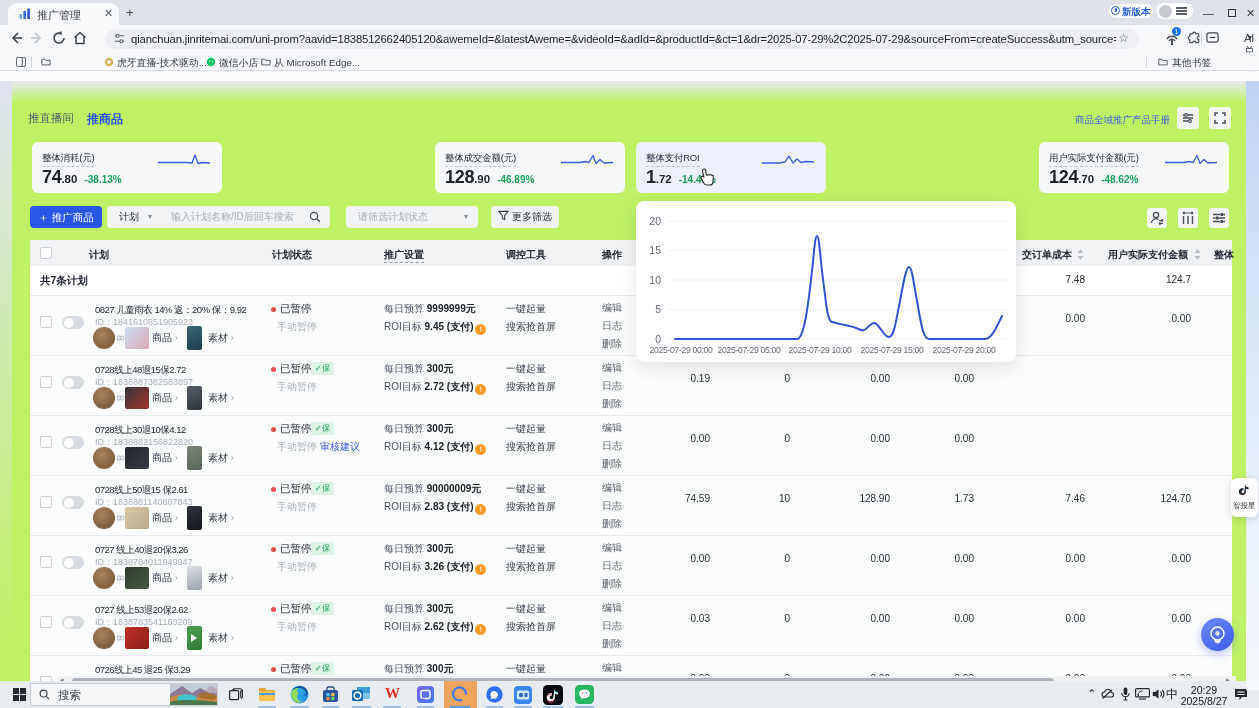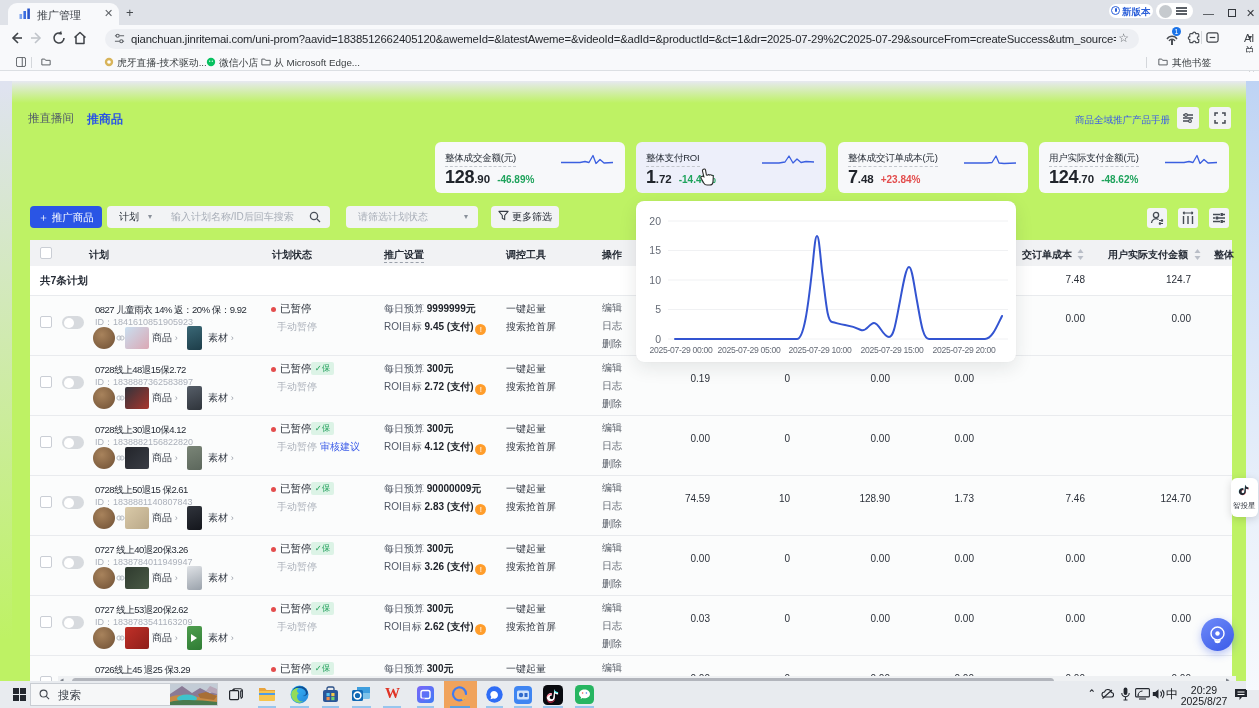--- a/index.html
+++ b/index.html
@@ -185,43 +185,43 @@
 <span class="abs manual">商品全域推广产品手册</span>
 <div class="abs hicon" style="left:1177px;"><svg width="22" height="22" viewBox="0 0 22 22">
         <path d="M6 8 h10 M6 11 h10 M6 14 h7" stroke="#454b54" stroke-width="1.4"></path>
         <circle cx="9" cy="8" r="1.4" fill="#f2f3f5" stroke="#454b54" stroke-width="1.1"></circle>
         <circle cx="13" cy="14" r="1.4" fill="#f2f3f5" stroke="#454b54" stroke-width="1.1"></circle>
       </svg></div>
 <div class="abs hicon" style="left:1209px;"><svg width="22" height="22" viewBox="0 0 22 22">
         <path d="M6 9 V6 H9 M13 6 H16 V9 M16 13 V16 H13 M9 16 H6 V13" stroke="#454b54" stroke-width="1.5" fill="none"></path>
       </svg></div>
 
+<div class="abs card" style="left:32px;">
+      <span class="t">整体消耗(元)</span>
+<svg class="spark" width="54" height="16" viewBox="0 0 54 16">
+        <path d="M1 10.5 H30 L35 11 L38 3 L41 11.5 L45 10.5 L53 11" stroke="#3b5fe0" stroke-width="1.3" fill="none" stroke-linejoin="round"></path>
+      </svg>
+<div class="v">74<small>.80</small><span class="pct">-38.13%</span></div>
+    </div>
 <div class="abs card" style="left:435px;">
       <span class="t">整体成交金额(元)</span>
 <svg class="spark" width="54" height="16" viewBox="0 0 54 16">
         <path d="M1 10.5 H20 L25 9.5 L29 10.5 L33 3.5 L36 11.5 L40 7.5 L44 11 L53 10.5" stroke="#3b5fe0" stroke-width="1.3" fill="none" stroke-linejoin="round"></path>
       </svg>
 <div class="v">128<small>.90</small><span class="pct">-46.89%</span></div>
     </div>
 <div class="abs card" style="left:636px;background:#edeffa;">
       <span class="t">整体支付ROI</span>
 <svg class="spark" width="54" height="16" viewBox="0 0 54 16">
         <path d="M1 11 H18 L24 10 L28 4 L32 11 L36 7 L40 10.5 L45 9.5 L53 10" stroke="#3b5fe0" stroke-width="1.3" fill="none" stroke-linejoin="round"></path>
       </svg>
 <div class="v">1<small>.72</small><span class="pct">-14.43%</span></div>
 <svg style="position:absolute;left:62px;top:26px;" width="16" height="19" viewBox="0 0 16 19">
         <path d="M5 1.5 c1 -1 2.4 -0.6 2.6 0.8 l0.8 4.8 l1.2 0.1 c0.5 -0.6 1.4 -0.7 2 -0.2 c0.6 -0.5 1.6 -0.4 2 0.3 c0.8 -0.3 1.7 0.3 1.7 1.3 l-0.3 5 c-0.1 2 -1.5 3.4 -3.5 3.4 h-2.5 c-1.3 0 -2.5 -0.7 -3.1 -1.8 l-2.8 -5 c-0.6 -1.1 0.4 -2.3 1.6 -1.9 l1.2 0.5 l-1.4 -5.7 c-0.2 -0.7 0 -1.3 0.5 -1.6 z" fill="#fff" stroke="#2c2c2c" stroke-width="1.1"></path>
       </svg>
-    </div>
-<div class="abs card" style="left:838px;">
-      <span class="t">整体成交订单成本(元)</span>
-<svg class="spark" width="54" height="16" viewBox="0 0 54 16">
-        <path d="M1 11 H24 L29 10.5 L33 4 L36 11 L41 11.5 L53 11" stroke="#3b5fe0" stroke-width="1.3" fill="none" stroke-linejoin="round"></path>
-      </svg>
-<div class="v">7<small>.48</small><span class="pct red">+23.84%</span></div>
     </div>
 <div class="abs card" style="left:1039px;">
       <span class="t">用户实际支付金额(元)</span>
 <svg class="spark" width="54" height="16" viewBox="0 0 54 16">
         <path d="M1 10.5 H20 L25 9.5 L29 10.5 L33 3.5 L36 11.5 L40 7.5 L44 11 L53 10.5" stroke="#3b5fe0" stroke-width="1.3" fill="none" stroke-linejoin="round"></path>
       </svg>
 <div class="v">124<small>.70</small><span class="pct">-48.62%</span></div>
     </div>
 
 <div class="abs" id="btnMain">＋ 推广商品</div>

